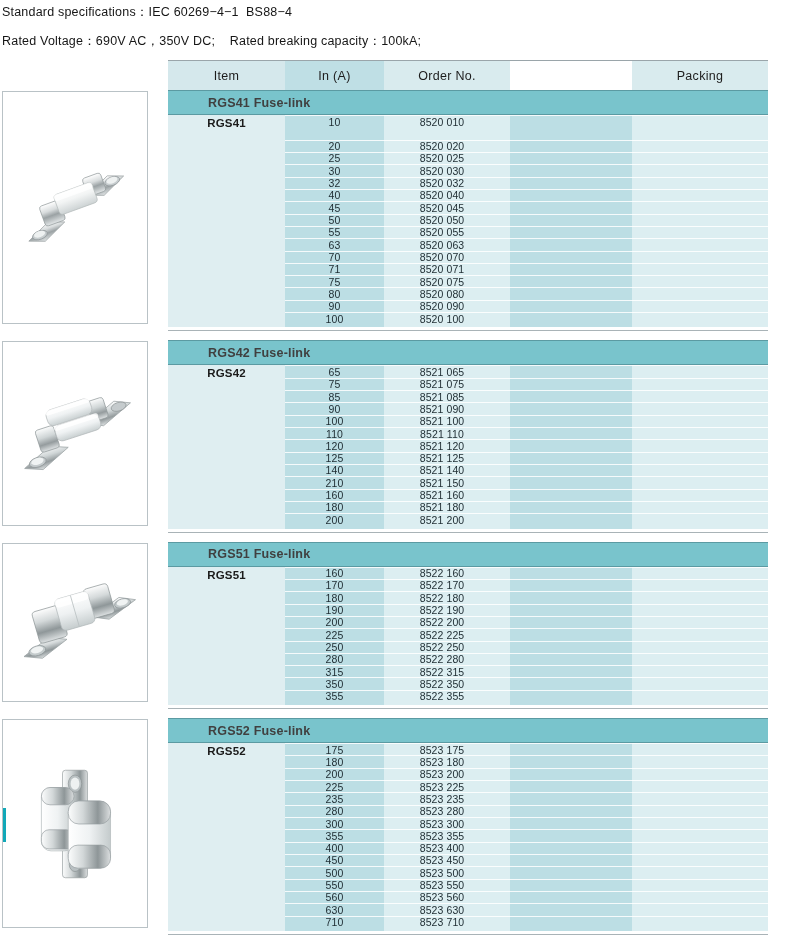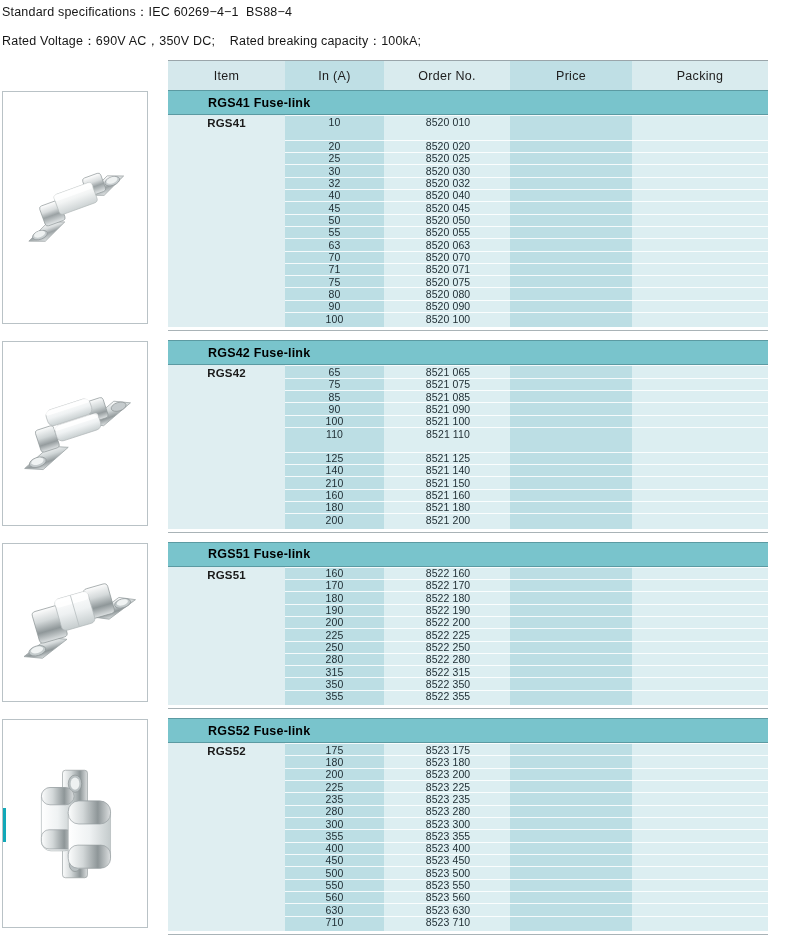--- a/index.html
+++ b/index.html
@@ -102,21 +102,21 @@
     background:#79c4cc;
     border-top:1px solid #5b9aa2;
     border-bottom:1px solid #5b9aa2;
     box-sizing:border-box;
     display:flex; align-items:center;
   }
   .sec-bar span{
     margin-left:14px;
     font-size:12.5px;
     font-weight:bold;
-    color:#000000;
+    color:#404040;
     letter-spacing:.2px;
     padding-left:26px;
   }
 
   .sec-body{
     position:absolute;
     left:0; top:25px;
     width:600px;
   }
   
@@ -153,21 +153,21 @@
   .cell{
     position:absolute;
     top:-1px;
     height:13px;
     display:flex; align-items:center; justify-content:center;
     font-size:10.5px;
     color:#1d2b31;
     letter-spacing:.1px;
   }
   .cell-in   { left:0px;   width:99px; }
-  .cell-order{ left:100px;  width:126px; }
+  .cell-order{ left:94px;  width:126px; }
 
   .sec-rule{
     position:absolute;
     left:0; width:600px; height:1px;
     background:#a9b3b7;
   }
 </style>
 </head>
 <body>
 
@@ -307,21 +307,20 @@
         </div>
         <div class="edge-mark"></div>
       </div>
     </div>
 
   <div class="table" id="table">
     <div class="thead">
       <div class="th col-item">Item</div>
       <div class="th col-in">In (A)</div>
       <div class="th col-order">Order No.</div>
-      <div class="th col-price">Price</div>
       <div class="th col-packing">Packing</div>
     </div>
   <div class="section" style="top: 30px; height: 237.44px;">
         <div class="sec-bar">
           <span>RGS41 Fuse-link</span>
         </div>
         <div class="sec-body" style="height: 212.44px;">
           <div class="band band-item"></div>
           <div class="band band-in"></div>
           <div class="band band-order"></div>
@@ -423,20 +422,24 @@
             <div class="cell cell-order">8521 090</div>
           </div>
           <div class="row" style="top: 49.28px;">
             <div class="cell cell-in">100</div>
             <div class="cell cell-order">8521 100</div>
           </div>
           <div class="row" style="top: 61.6px;">
             <div class="cell cell-in">110</div>
             <div class="cell cell-order">8521 110</div>
           </div>
+          <div class="row" style="top: 73.92px;">
+            <div class="cell cell-in">120</div>
+            <div class="cell cell-order">8521 120</div>
+          </div>
           <div class="row" style="top: 86.24px;">
             <div class="cell cell-in">125</div>
             <div class="cell cell-order">8521 125</div>
           </div>
           <div class="row" style="top: 98.56px;">
             <div class="cell cell-in">140</div>
             <div class="cell cell-order">8521 140</div>
           </div>
           <div class="row" style="top: 110.88px;">
             <div class="cell cell-in">210</div>

